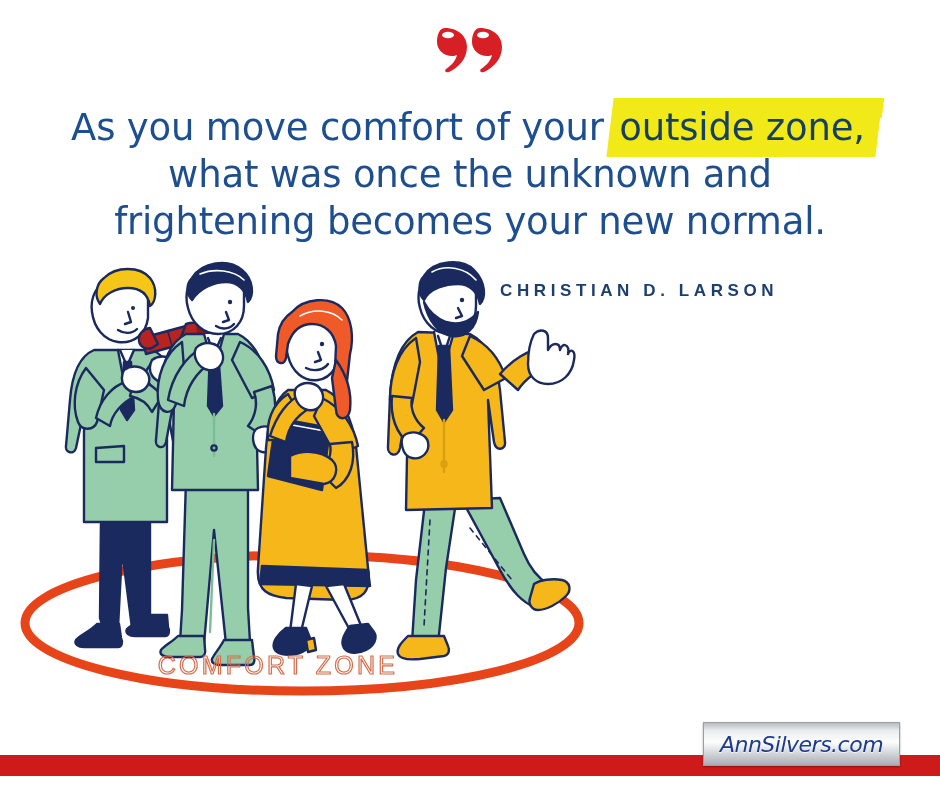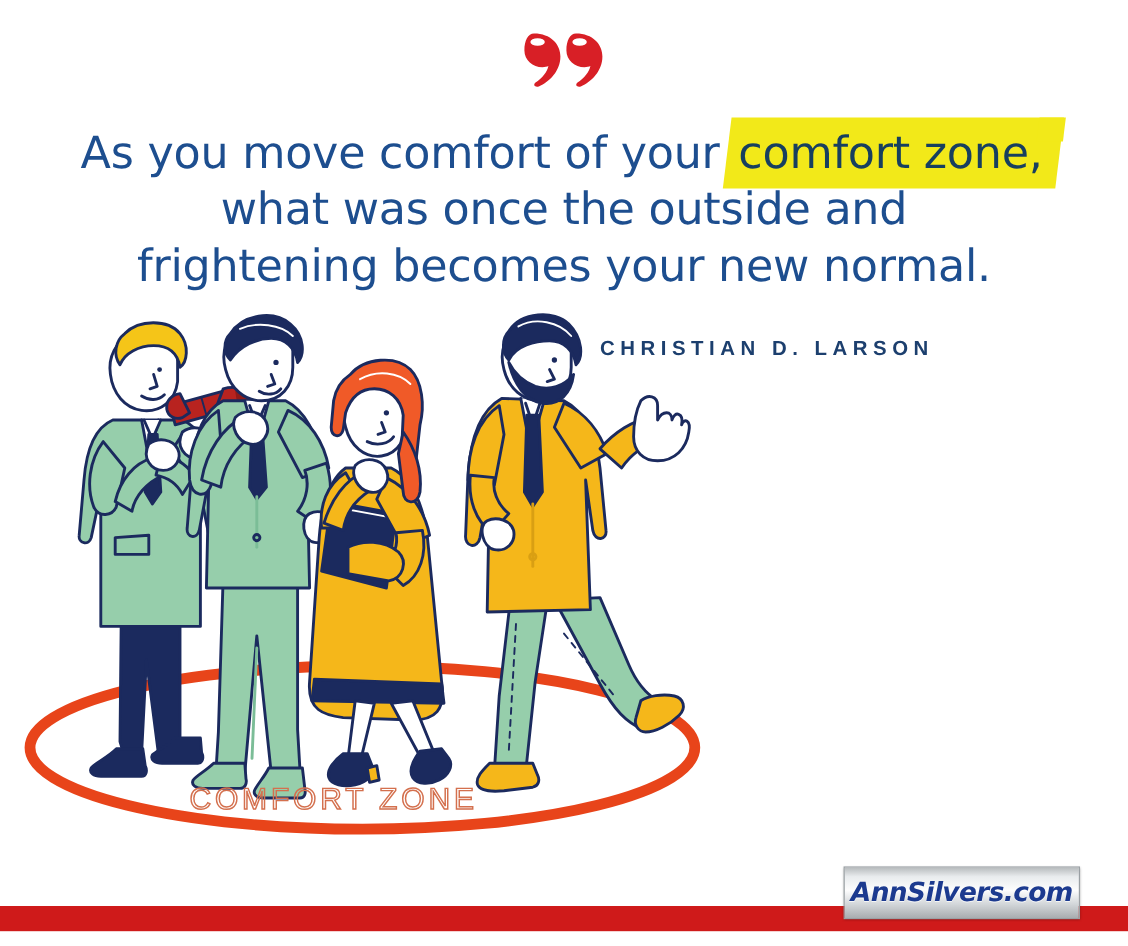--- a/index.html
+++ b/index.html
@@ -122,21 +122,21 @@
     box-shadow: 0 1px 2px rgba(0,0,0,0.35);
     display: flex;
     align-items: center;
     justify-content: center;
   }
   #watermark-text {
     color: #1c3a8f;
     font-family: "DejaVu Sans", sans-serif;
     font-size: 22px;
     font-style: italic;
-    font-weight: bold;
+    font-weight: normal;
     letter-spacing: -0.5px;
     text-shadow: 0 1px 0 rgba(255,255,255,0.7);
   }
 </style>
 </head>
 <body>
 
 <div id="canvas">
 
   <div id="quote-mark">
@@ -148,23 +148,23 @@
       </g>
       <g fill="#ffffff">
         <ellipse cx="13" cy="9" rx="6" ry="3.2"></ellipse>
         <ellipse cx="48" cy="9" rx="6" ry="3.2"></ellipse>
       </g>
     </svg>
   </div>
 
   <div id="quote-block">
     <div class="quote-line">
-      <span>As you move comfort of your </span><span class="hl-wrap"><span class="hl-band"></span><span class="hl-band2"></span><span class="hl-text">comfort zone,</span></span>
+      <span>As you move comfort of your </span><span class="hl-wrap"><span class="hl-band"></span><span class="hl-band2"></span><span class="hl-text">outside zone,</span></span>
     </div>
-    <div class="quote-line">what was once the outside and</div>
+    <div class="quote-line">what was once the unknown and</div>
     <div class="quote-line">frightening becomes your new normal.</div>
   </div>
 
   <div id="attribution">CHRISTIAN D. LARSON</div>
 
   <svg id="illustration" viewBox="0 0 640 460" xmlns="http://www.w3.org/2000/svg">
 
     <ellipse cx="302" cy="373" rx="277" ry="68" fill="none" stroke="#e8441a" stroke-width="9"></ellipse>
 
     <g stroke="#1b2a5e" stroke-width="2.4" stroke-linejoin="round" stroke-linecap="round">

